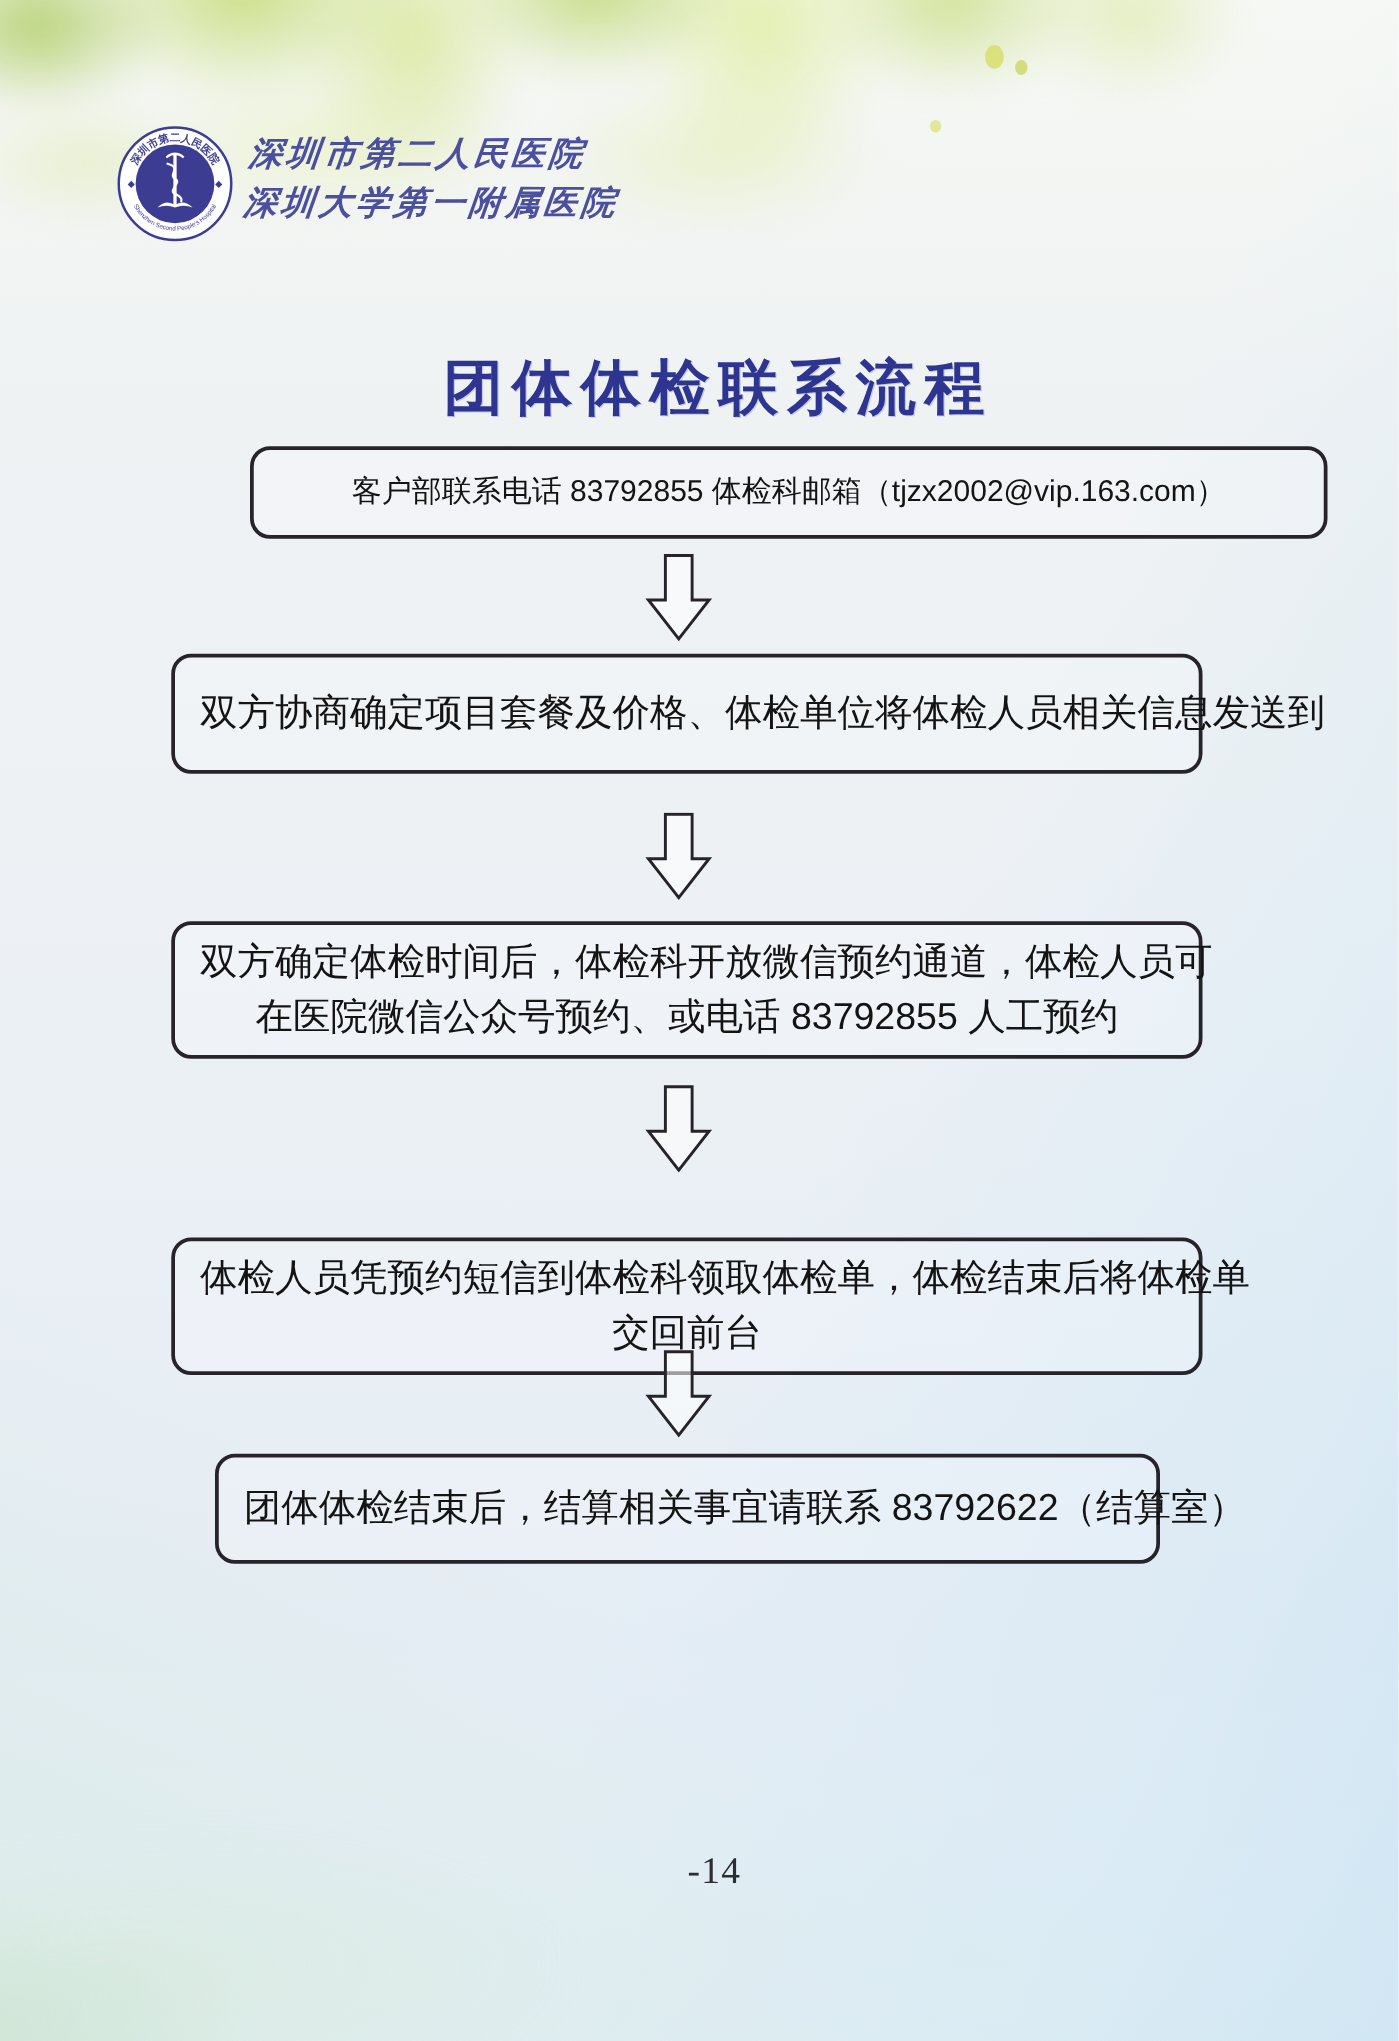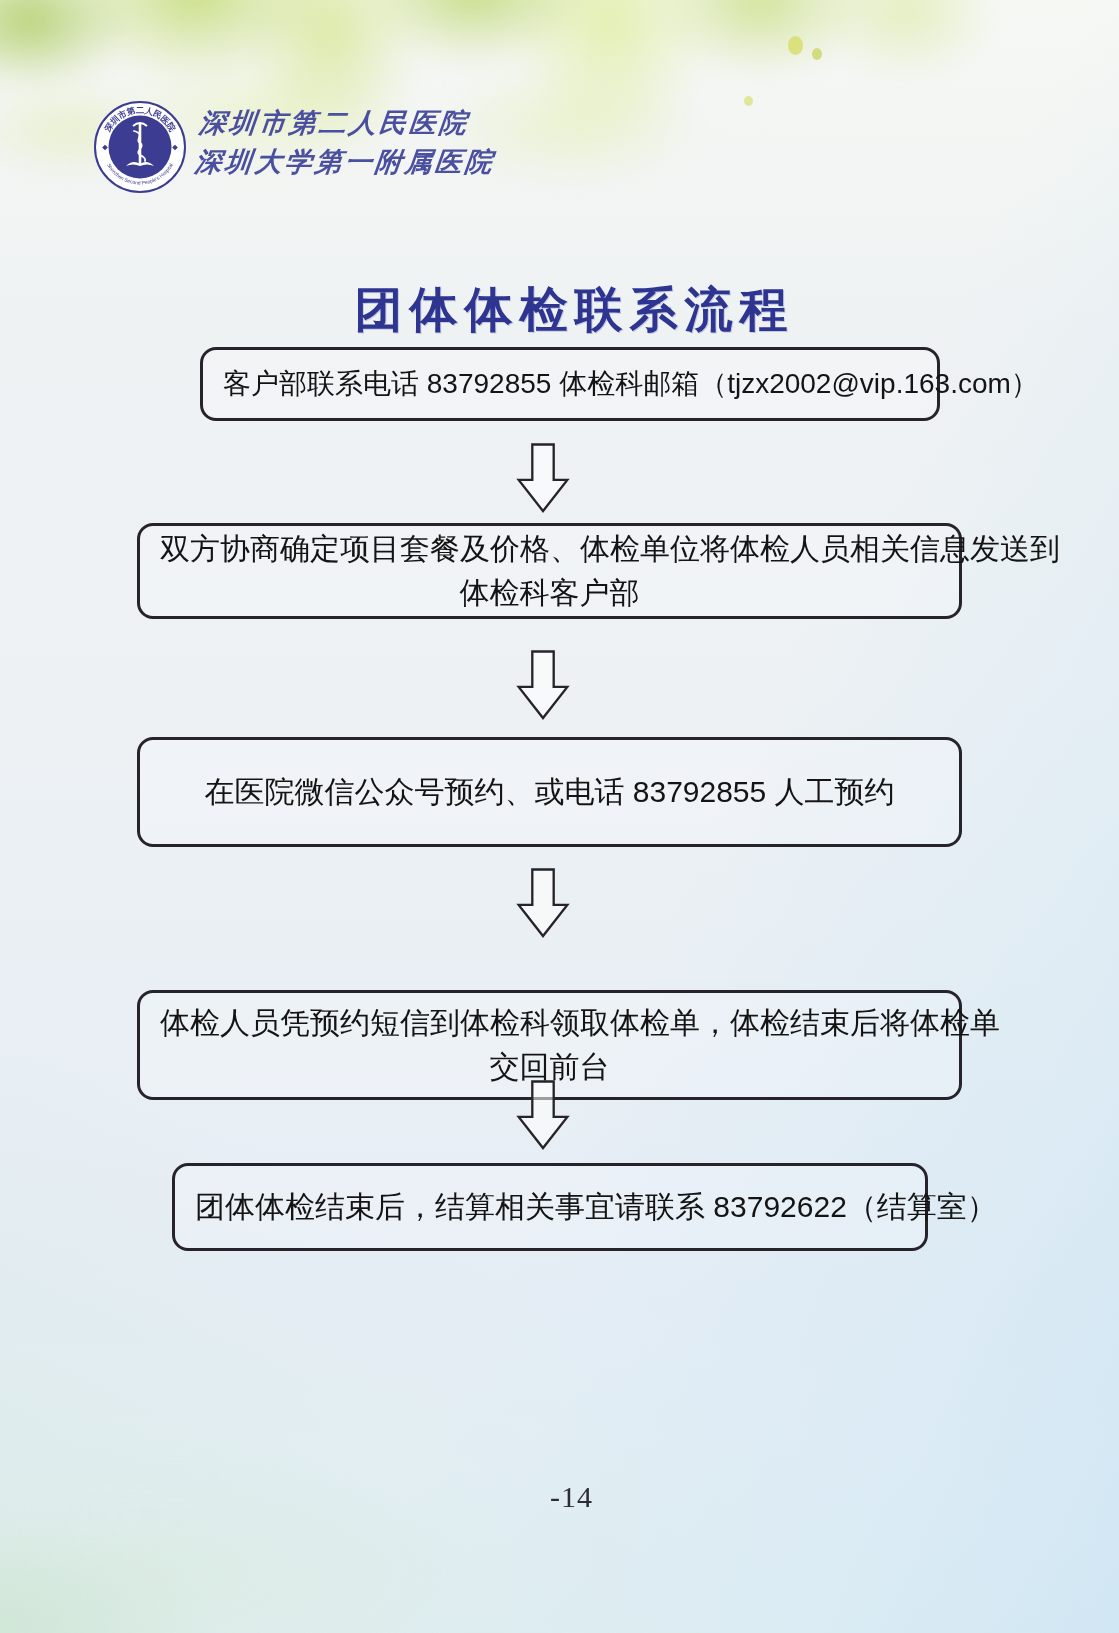--- a/index.html
+++ b/index.html
@@ -60,21 +60,21 @@
   .flow-box{
     position:absolute;
     border:3px solid #26242a;border-radius:16px;
     background:rgba(252,253,254,0.25);
     display:flex;flex-direction:column;justify-content:center;
     text-align:center;color:#141414;
     font-size:30px;line-height:44px;
     box-sizing:border-box;padding:8px 20px;
   }
   .flow-box .line{white-space:nowrap;}
-  .box1{left:200px;top:347px;width:740px;height:74px;font-size:28px;}
+  .box1{left:200px;top:357px;width:862px;height:74px;font-size:24px;}
   .box2{left:137px;top:523px;width:825px;height:96px;}
   .box3{left:137px;top:737px;width:825px;height:110px;}
   .box4{left:137px;top:957px;width:825px;height:110px;margin-top:33px;}
   .box5{left:172px;top:1163px;width:756px;height:88px;}
   
   .arrow{position:absolute;left:515px;width:56px;height:70px;}
   .arrow1{top:443px;} .arrow2{top:650px;} .arrow3{top:868px;} .arrow4{top:1080px;}
   
   .page-number{
     position:absolute;left:12px;top:1480px;width:100%;text-align:center;
@@ -126,28 +126,28 @@
     <div class="flow-box box1">
       <div class="line">客户部联系电话 83792855 体检科邮箱（tjzx2002@vip.163.com）</div>
     </div>
 
     <svg class="arrow arrow1" viewBox="0 0 56 72">
       <path d="M17,1.5 L39,1.5 L39,38 L53,38 L28,70 L3,38 L17,38 Z" fill="rgba(255,255,255,0.55)" stroke="#26242a" stroke-width="2.4" stroke-linejoin="miter"></path>
     </svg>
 
     <div class="flow-box box2">
       <div class="line">双方协商确定项目套餐及价格、体检单位将体检人员相关信息发送到</div>
-      <div class="line">体检科客户部</div>
     </div>
 
     <svg class="arrow arrow2" viewBox="0 0 56 72">
       <path d="M17,1.5 L39,1.5 L39,38 L53,38 L28,70 L3,38 L17,38 Z" fill="rgba(255,255,255,0.55)" stroke="#26242a" stroke-width="2.4" stroke-linejoin="miter"></path>
     </svg>
 
     <div class="flow-box box3">
+      <div class="line">双方确定体检时间后，体检科开放微信预约通道，体检人员可</div>
       <div class="line">在医院微信公众号预约、或电话 83792855 人工预约</div>
     </div>
 
     <svg class="arrow arrow3" viewBox="0 0 56 72">
       <path d="M17,1.5 L39,1.5 L39,38 L53,38 L28,70 L3,38 L17,38 Z" fill="rgba(255,255,255,0.55)" stroke="#26242a" stroke-width="2.4" stroke-linejoin="miter"></path>
     </svg>
 
     <div class="flow-box box4">
       <div class="line">体检人员凭预约短信到体检科领取体检单，体检结束后将体检单</div>
       <div class="line">交回前台</div>

